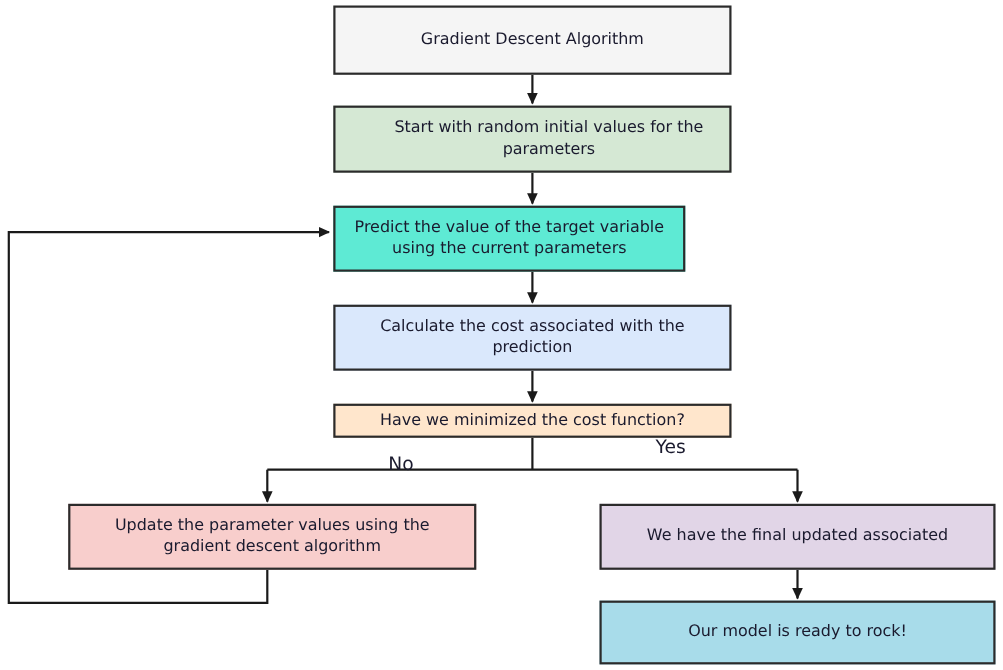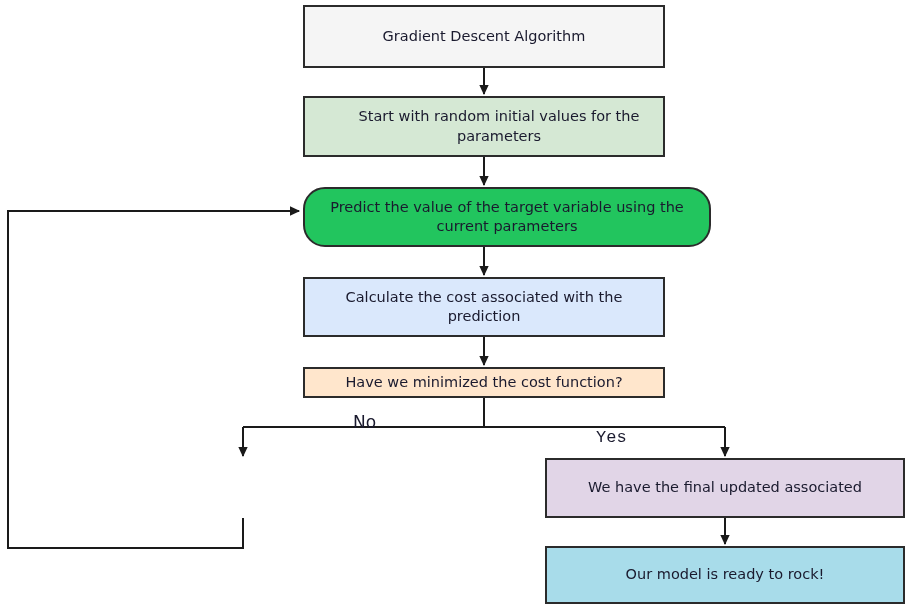--- a/index.html
+++ b/index.html
@@ -82,38 +82,41 @@
   </svg>
 
   <div class="node" style="left:303px; top:5px; width:362px; height:63px; background:#f5f5f5;">
     <span>Gradient Descent Algorithm</span>
   </div>
 
   <div class="node" style="left:303px; top:96px; width:362px; height:61px; background:#d5e8d4;padding-left:40px;">
     <span>Start with random initial values for the parameters</span>
   </div>
 
-  <div class="node" style="left:303px; top:187px; width:408px; height:60px; background:#22c55e;border-radius:22px;">
+  <div class="node" style="left:303px; top:187px; width:320px; height:60px; background:#5eead4;">
     <span>Predict the value of the target variable using the current parameters</span>
   </div>
 
   <div class="node" style="left:303px; top:277px; width:362px; height:60px; background:#dae8fc;">
     <span>Calculate the cost associated with the prediction</span>
   </div>
 
   <div class="node" style="left:303px; top:367px; width:362px; height:31px; background:#ffe6cc;">
     <span>Have we minimized the cost function?</span>
   </div>
 
+  <div class="node" style="left:62px; top:458px; width:371px; height:60px; background:#f8cecc;">
+    <span>Update the parameter values using the gradient descent algorithm</span>
+  </div>
 
   <div class="node" style="left:545px; top:458px; width:360px; height:60px; background:#e1d5e7;">
     <span>We have the final updated associated</span>
   </div>
 
   <div class="node" style="left:545px; top:546px; width:360px; height:58px; background:#a8dcea;">
     <span>Our model is ready to rock!</span>
   </div>
 
   <div class="edge-label" style="left:353px; top:412px;">No</div>
 
-  <div class="edge-label" style="left:596px; top:428px;font-family:Liberation Mono, monospace;">Yes</div>
+  <div class="edge-label" style="left:596px; top:397px;">Yes</div>
 
 </div>
 
 </body></html>

